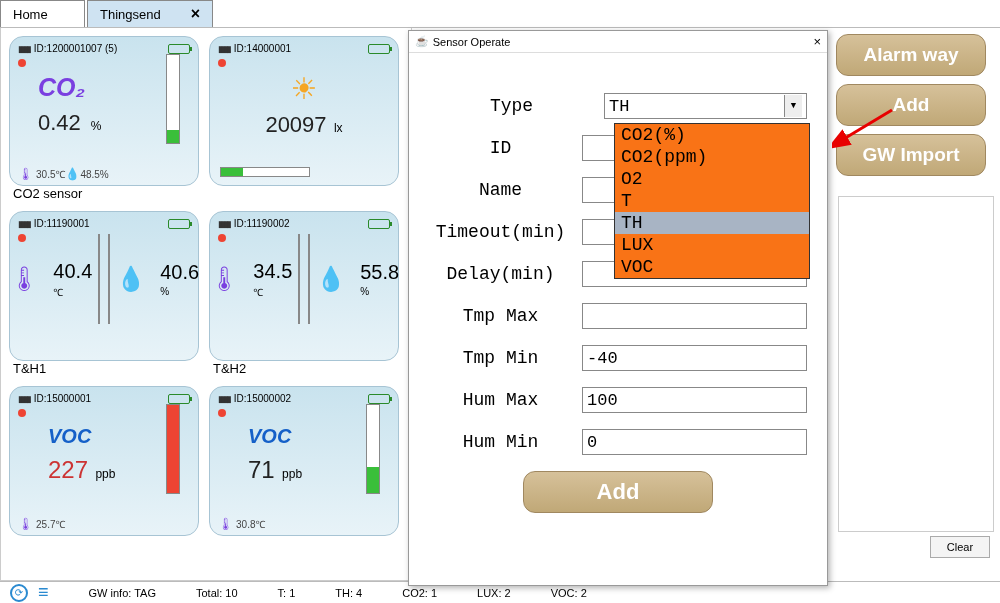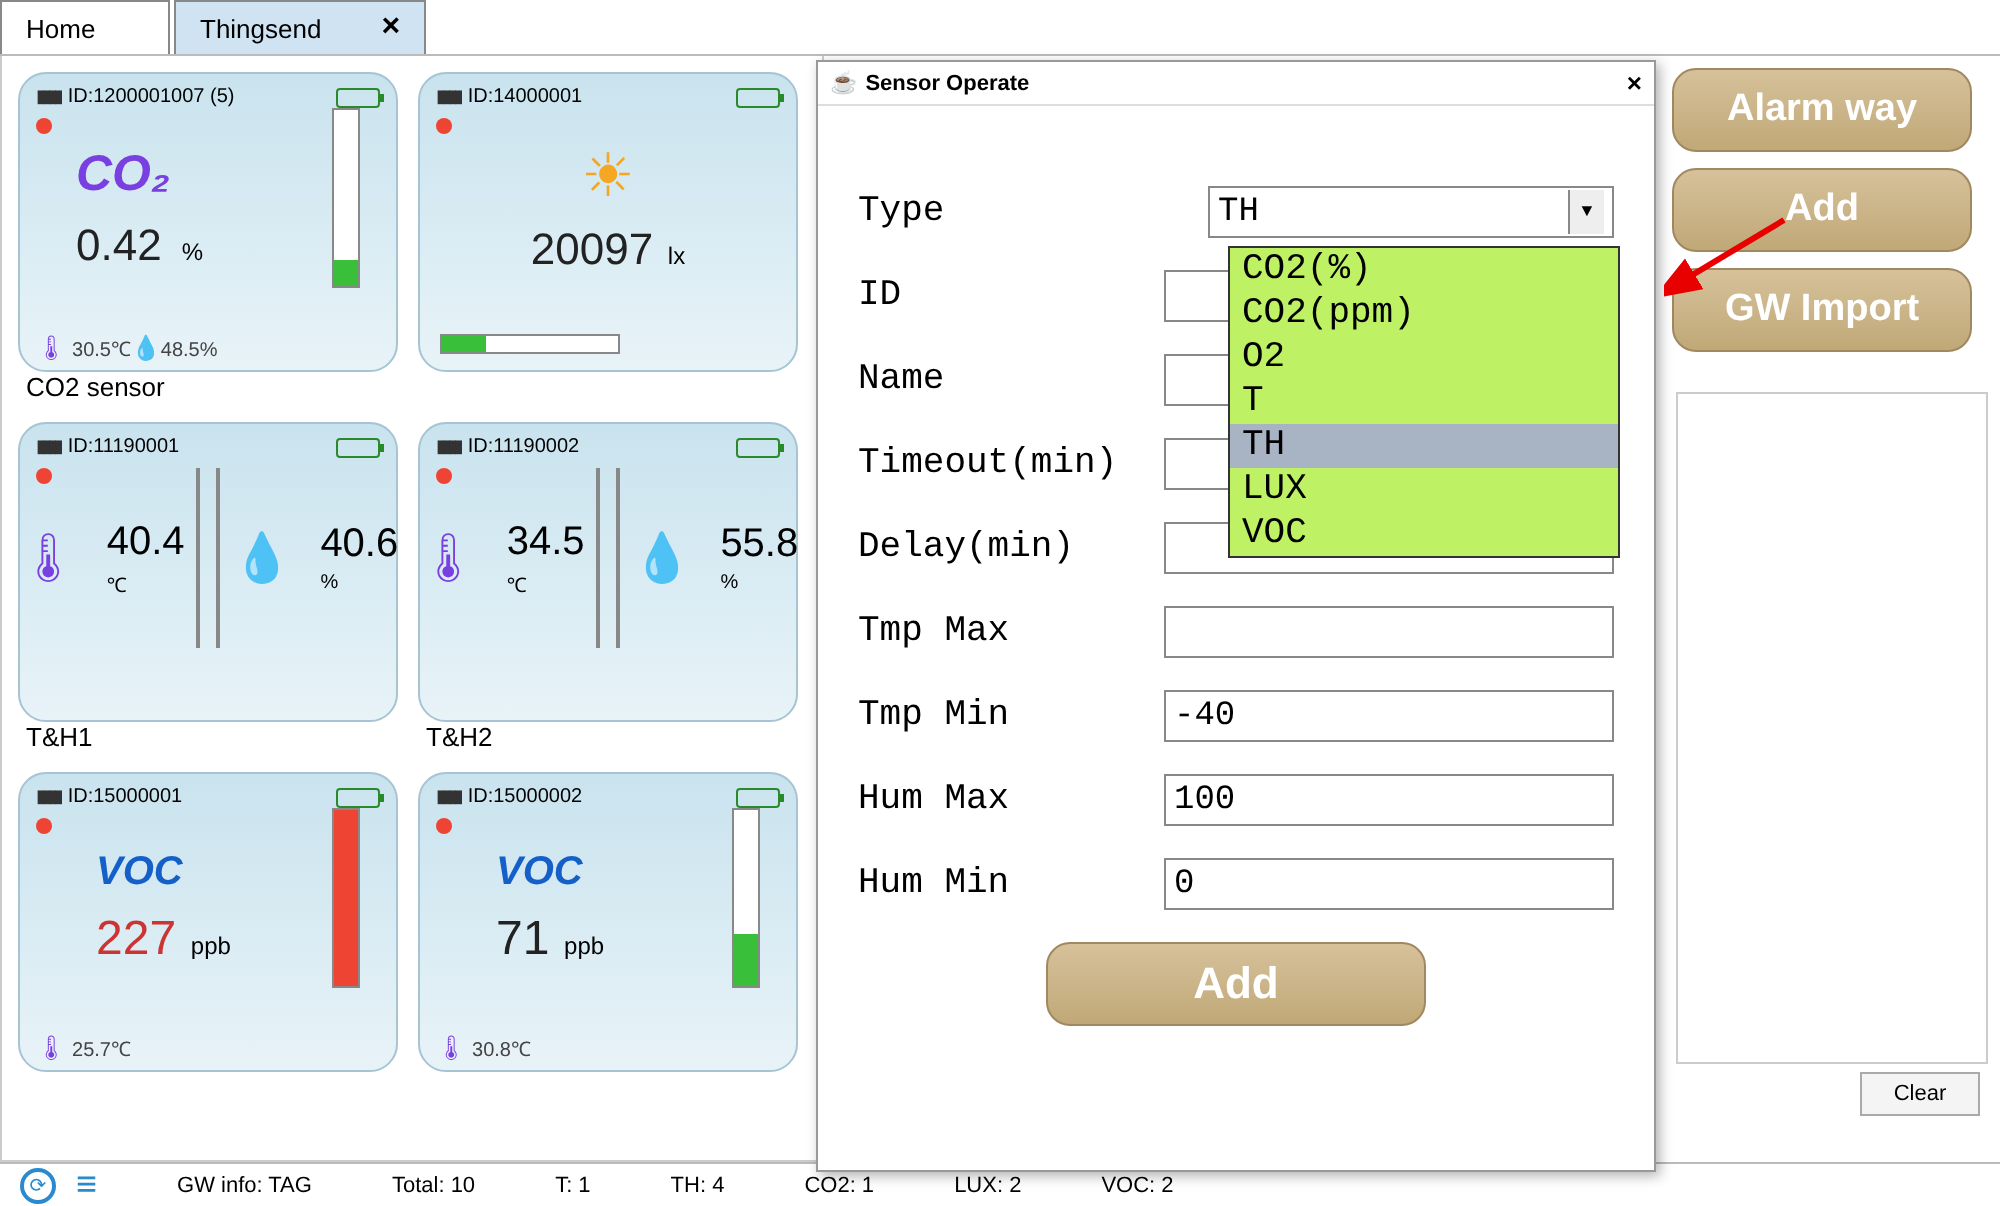--- a/index.html
+++ b/index.html
@@ -40,30 +40,30 @@
 .sun::before { content: "☀"; color: #f5a623; font-size: 30px; }
 .therm-big::before { content: "🌡"; color: #7a3fe0; font-size: 24px; }
 .drop-big::before { content: "💧"; color: #2a7ad0; font-size: 24px; }
 .voc-val { color: #c33; font-size: 24px; }
 .th-col { display: flex; flex-direction: column; align-items: flex-start; gap: 2px; margin-left: 10px; }
 .th-col .v { font-size: 20px; }
 .th-col .u { font-size: 10px; }
 
 
 .dialog { position: absolute; left: 408px; top: 30px; width: 420px; height: 556px; background: #fff; border: 1px solid #999; box-shadow: 2px 2px 6px rgba(0,0,0,.3); z-index: 50; }
-.dlg-title { height: 22px; background: #fff; border-bottom: 1px solid #ddd; display: flex; align-items: center; padding: 0 6px; font-size: 11px; font-weight: bold; }
+.dlg-title { height: 22px; background: #fff; border-bottom: 1px solid #ddd; display: flex; align-items: center; padding: 0 6px; font-size: 11px; }
 .dlg-title .jicon::before { content: "☕"; font-size: 11px; margin-right: 4px; }
 .dlg-title .x { margin-left: auto; font-size: 13px; cursor: pointer; }
 .form { padding: 40px 20px 10px; font-family: "Courier New", monospace; font-size: 18px; }
 .row { display: flex; align-items: center; margin-bottom: 16px; }
-.row label { width: 175px; text-align: left; padding-right: 10px; }
+.row label { width: 175px; text-align: center; padding-right: 10px; }
 .row input, .row .select { flex: 1; height: 26px; border: 1px solid #888; padding: 2px 4px; font-family: inherit; font-size: 17px; }
 .select { display: flex; align-items: center; justify-content: space-between; background: #fff; }
 .select .arr { width: 18px; height: 22px; border-left: 1px solid #888; background: #eee; display: flex; align-items: center; justify-content: center; font-size: 9px; }
-.dropdown { position: absolute; left: 205px; top: 92px; width: 196px; border: 1px solid #333; background: #bef264; z-index: 60; font-family: "Courier New", monospace; font-size: 18px; }
+.dropdown { position: absolute; left: 205px; top: 92px; width: 196px; border: 1px solid #333; background: #f97316; z-index: 60; font-family: "Courier New", monospace; font-size: 18px; }
 .dropdown div { padding: 1px 6px; cursor: pointer; }
 .dropdown div.sel { background: #a8b4c4; }
 .add-btn { display: block; margin: 10px auto 0; width: 190px; height: 42px; border-radius: 12px; background: linear-gradient(#d6c19a,#c0a877); border: 1px solid #a08860; color: #fff; font-size: 22px; font-weight: bold; cursor: pointer; }
 
 
 .rpanel { position: absolute; right: 4px; top: 34px; width: 160px; }
 .rbtn { display: block; width: 150px; height: 42px; margin-bottom: 8px; border-radius: 12px; background: linear-gradient(#d6c19a,#c0a877); border: 1px solid #a08860; color: #fff; font-size: 19px; font-weight: bold; cursor: pointer; }
 .clear-btn { position: absolute; right: 10px; top: 536px; width: 60px; height: 22px; border: 1px solid #aaa; background: #f4f4f4; font-size: 11px; cursor: pointer; }
 .rbox { position: absolute; right: 6px; top: 196px; width: 156px; height: 336px; border: 1px solid #ccc; background: #fff; }
 

